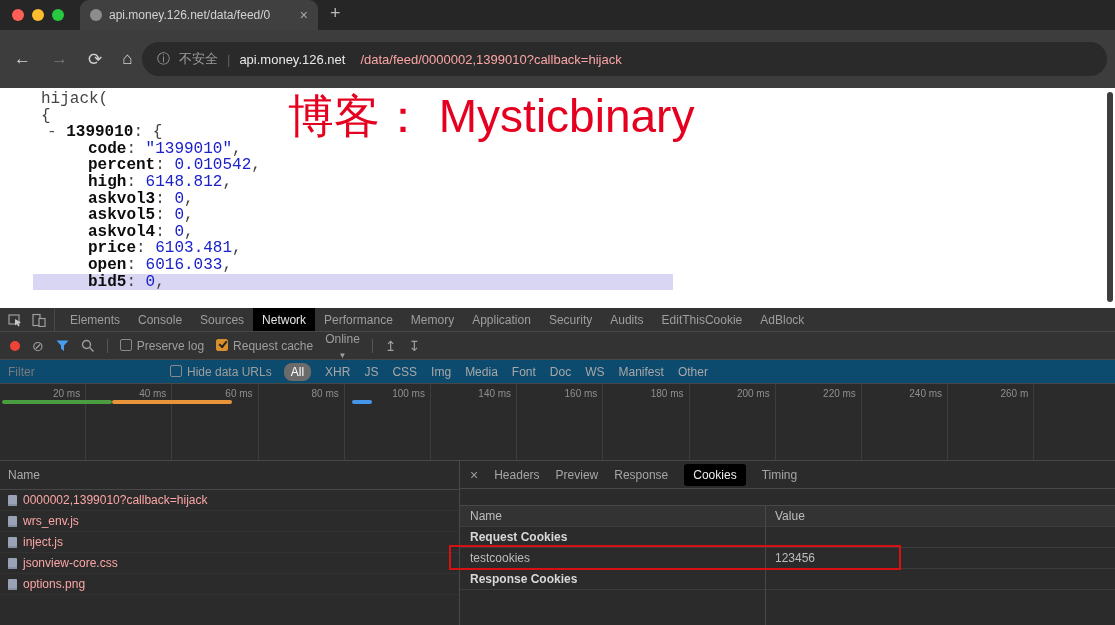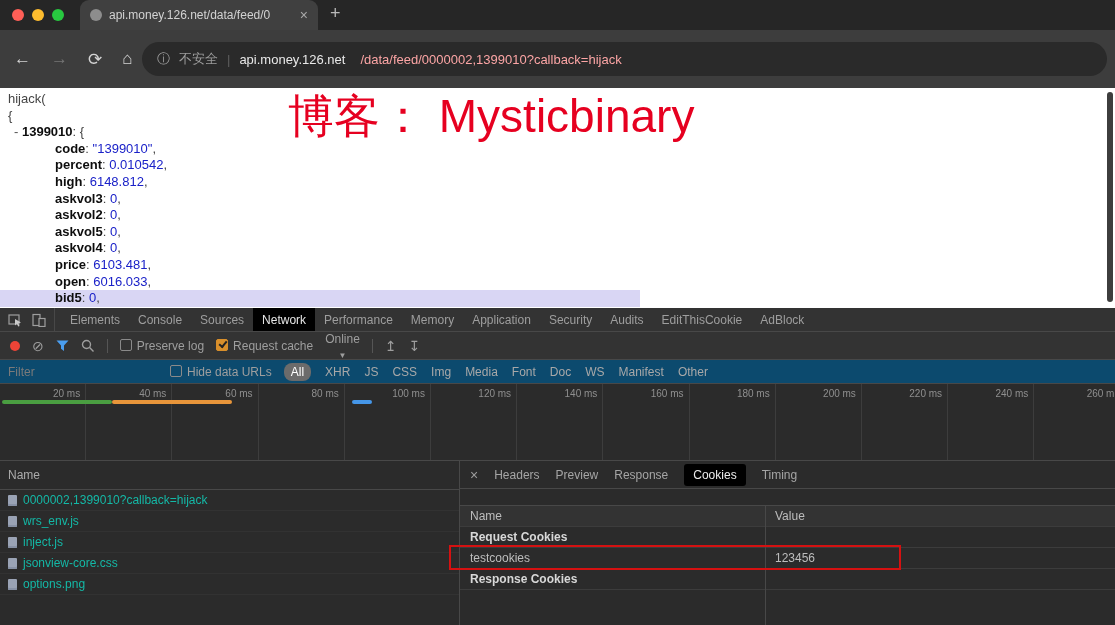--- a/index.html
+++ b/index.html
@@ -23,22 +23,22 @@
   .nav-ic { color:#d4d4d4; font-size:17px; }
   .nav-ic.disabled { color:#757575; }
   .omnibox { position:absolute; left:142px; right:8px; top:12px; height:34px; background:#2a2a2a;
              border-radius:17px; display:flex; align-items:center; gap:9px; padding:0 15px;
              font-size:13px; color:#9d9d9d; }
   .omni-divider { color:#5f5f5f; }
   .url-host { color:#e9e9e9; } .url-path { color:#fca5a5;margin-left:15px; }
 
   
   .page { position:absolute; top:88px; left:0; right:0; height:220px; background:#ffffff; overflow:hidden; }
-  .code { position:absolute; top:3px; left:0; right:0; font-family:Liberation Sans, sans-serif;
-          font-size:13px; line-height:16.6px; }
+  .code { position:absolute; top:3px; left:0; right:0; font-family:Liberation Mono, monospace;
+          font-size:16px; line-height:16.6px;padding-left:33px; }
   .code-line { white-space:pre; color:#444; }
   .code-line .key { font-weight:bold; color:#0d0d0d; }
   .code-line .val { color:#1a21c8; }
   .code-line .marker { color:#555; }
   .code-line.hl { background:linear-gradient(to right, #d9d6f4 0, #d9d6f4 640px, transparent 640px); }
   .watermark { position:absolute; left:288px; top:0; font-size:46px; line-height:56px; color:#e60020; white-space:nowrap; }
   .page-scrollbar { position:absolute; right:2px; top:4px; width:6px; height:210px; border-radius:3px; background:#3d3d3d; }
 
   
   .devtools { position:absolute; top:308px; left:0; right:0; bottom:0; background:#2b2b2b;
@@ -73,21 +73,21 @@
 
   .dt-timeline { position:relative; height:77px; border-bottom:1px solid #484848; display:flex; overflow:hidden; }
   .tl-cell { flex:0 0 86.2px; border-right:1px solid #3d3d3d; font-size:10px; color:#8f8f8f;
              text-align:right; padding:4px 5px 0 0; }
   .tl-bar { position:absolute; top:16px; height:4px; border-radius:2px; }
 
   .dt-bottom { position:absolute; top:153px; left:0; right:0; bottom:0; display:flex; }
   .left-panel { width:460px; border-right:1px solid #484848; display:flex; flex-direction:column; }
   .req-header { height:29px; line-height:29px; padding-left:8px; border-bottom:1px solid #484848; color:#ababab; }
   .req-row { height:21px; display:flex; align-items:center; gap:6px; padding-left:8px;
-             color:#14b8a6; border-bottom:1px solid #323232; white-space:nowrap; overflow:hidden; }
+             color:#fca5a5; border-bottom:1px solid #323232; white-space:nowrap; overflow:hidden; }
   .doc-icon { flex:0 0 auto; width:9px; height:11px; border-radius:1px; background:#9aa3b5;
               box-shadow:inset 0 -2px 0 #8791a5; }
 
   .right-panel { flex:1; position:relative; display:flex; flex-direction:column; overflow:hidden; }
   .detail-tabs { height:28px; display:flex; align-items:center; gap:16px; padding:0 10px;
                  border-bottom:1px solid #484848; }
   .detail-close { color:#9e9e9e; font-size:14px; }
   .detail-tab { color:#a5a5a5; }
   .detail-tab.selected { background:#000; color:#ececec; padding:4px 9px; border-radius:3px; }
   .cookies-table { margin-top:16px; border-top:1px solid #484848; }
@@ -136,21 +136,20 @@
 
 <div class="page">
   <div class="code">
       <div class="code-line" style="padding-left: 8px;"><span class="plain">hijack(</span></div>
       <div class="code-line" style="padding-left: 8px;"><span class="plain">{</span></div>
       <div class="code-line" style="padding-left: 14px;"><span class="marker">- </span><span class="key">1399010</span><span class="plain">: </span><span class="plain">{</span></div>
       <div class="code-line" style="padding-left: 55px;"><span class="key">code</span><span class="plain">: </span><span class="val">"1399010"</span><span class="plain">,</span></div>
       <div class="code-line" style="padding-left: 55px;"><span class="key">percent</span><span class="plain">: </span><span class="val">0.010542</span><span class="plain">,</span></div>
       <div class="code-line" style="padding-left: 55px;"><span class="key">high</span><span class="plain">: </span><span class="val">6148.812</span><span class="plain">,</span></div>
       <div class="code-line" style="padding-left: 55px;"><span class="key">askvol3</span><span class="plain">: </span><span class="val">0</span><span class="plain">,</span></div>
-      <div class="code-line" style="padding-left: 55px;"><span class="key">askvol2</span><span class="plain">: </span><span class="val">0</span><span class="plain">,</span></div>
       <div class="code-line" style="padding-left: 55px;"><span class="key">askvol5</span><span class="plain">: </span><span class="val">0</span><span class="plain">,</span></div>
       <div class="code-line" style="padding-left: 55px;"><span class="key">askvol4</span><span class="plain">: </span><span class="val">0</span><span class="plain">,</span></div>
       <div class="code-line" style="padding-left: 55px;"><span class="key">price</span><span class="plain">: </span><span class="val">6103.481</span><span class="plain">,</span></div>
       <div class="code-line" style="padding-left: 55px;"><span class="key">open</span><span class="plain">: </span><span class="val">6016.033</span><span class="plain">,</span></div>
       <div class="code-line hl" style="padding-left: 55px;"><span class="key">bid5</span><span class="plain">: </span><span class="val">0</span><span class="plain">,</span></div>
     </div>
   <div class="watermark">博客： Mysticbinary</div>
   <div class="page-scrollbar"></div>
 </div>
 
@@ -231,21 +230,20 @@
       </div>
   </div>
 
   <div class="dt-timeline">
     <div style="display:flex; position:absolute; inset:0;">
         <div class="tl-cell">20 ms</div>
         <div class="tl-cell">40 ms</div>
         <div class="tl-cell">60 ms</div>
         <div class="tl-cell">80 ms</div>
         <div class="tl-cell">100 ms</div>
-        <div class="tl-cell">120 ms</div>
         <div class="tl-cell">140 ms</div>
         <div class="tl-cell">160 ms</div>
         <div class="tl-cell">180 ms</div>
         <div class="tl-cell">200 ms</div>
         <div class="tl-cell">220 ms</div>
         <div class="tl-cell">240 ms</div>
         <div class="tl-cell">260 m</div>
       </div>
     <div>
         <div class="tl-bar" style="left: 2px; width: 110px; background: rgb(74, 158, 65);"></div>

